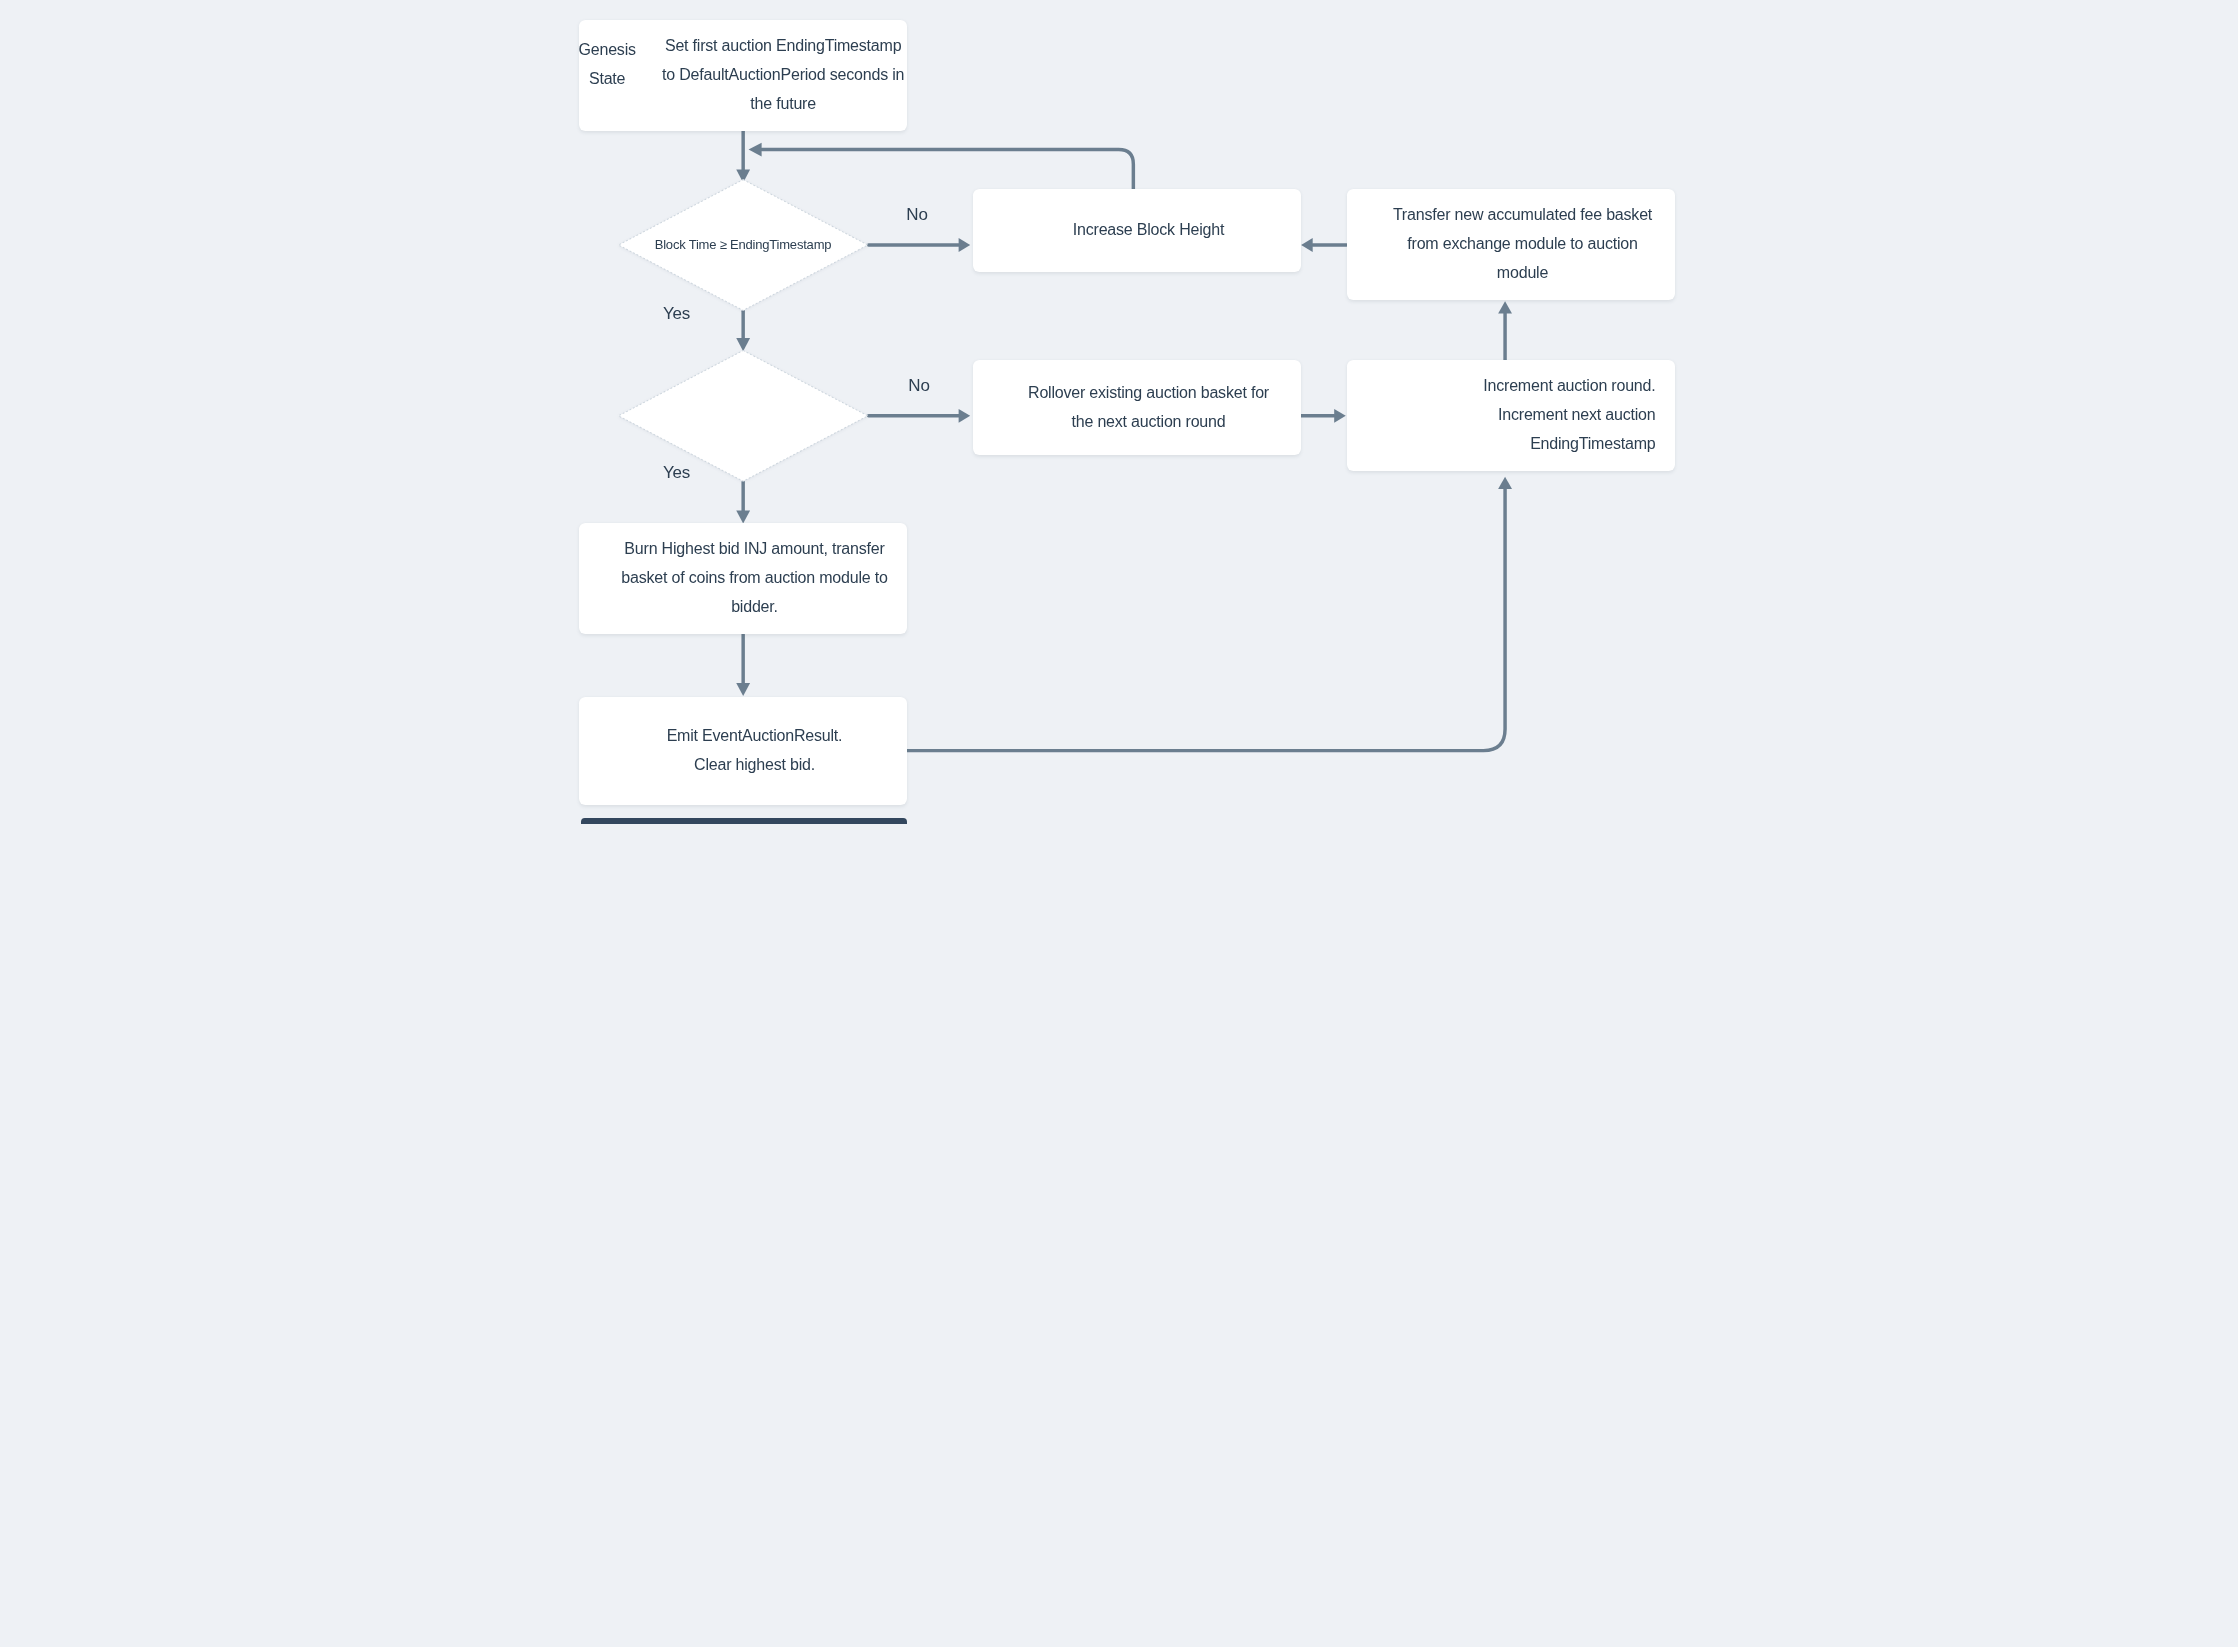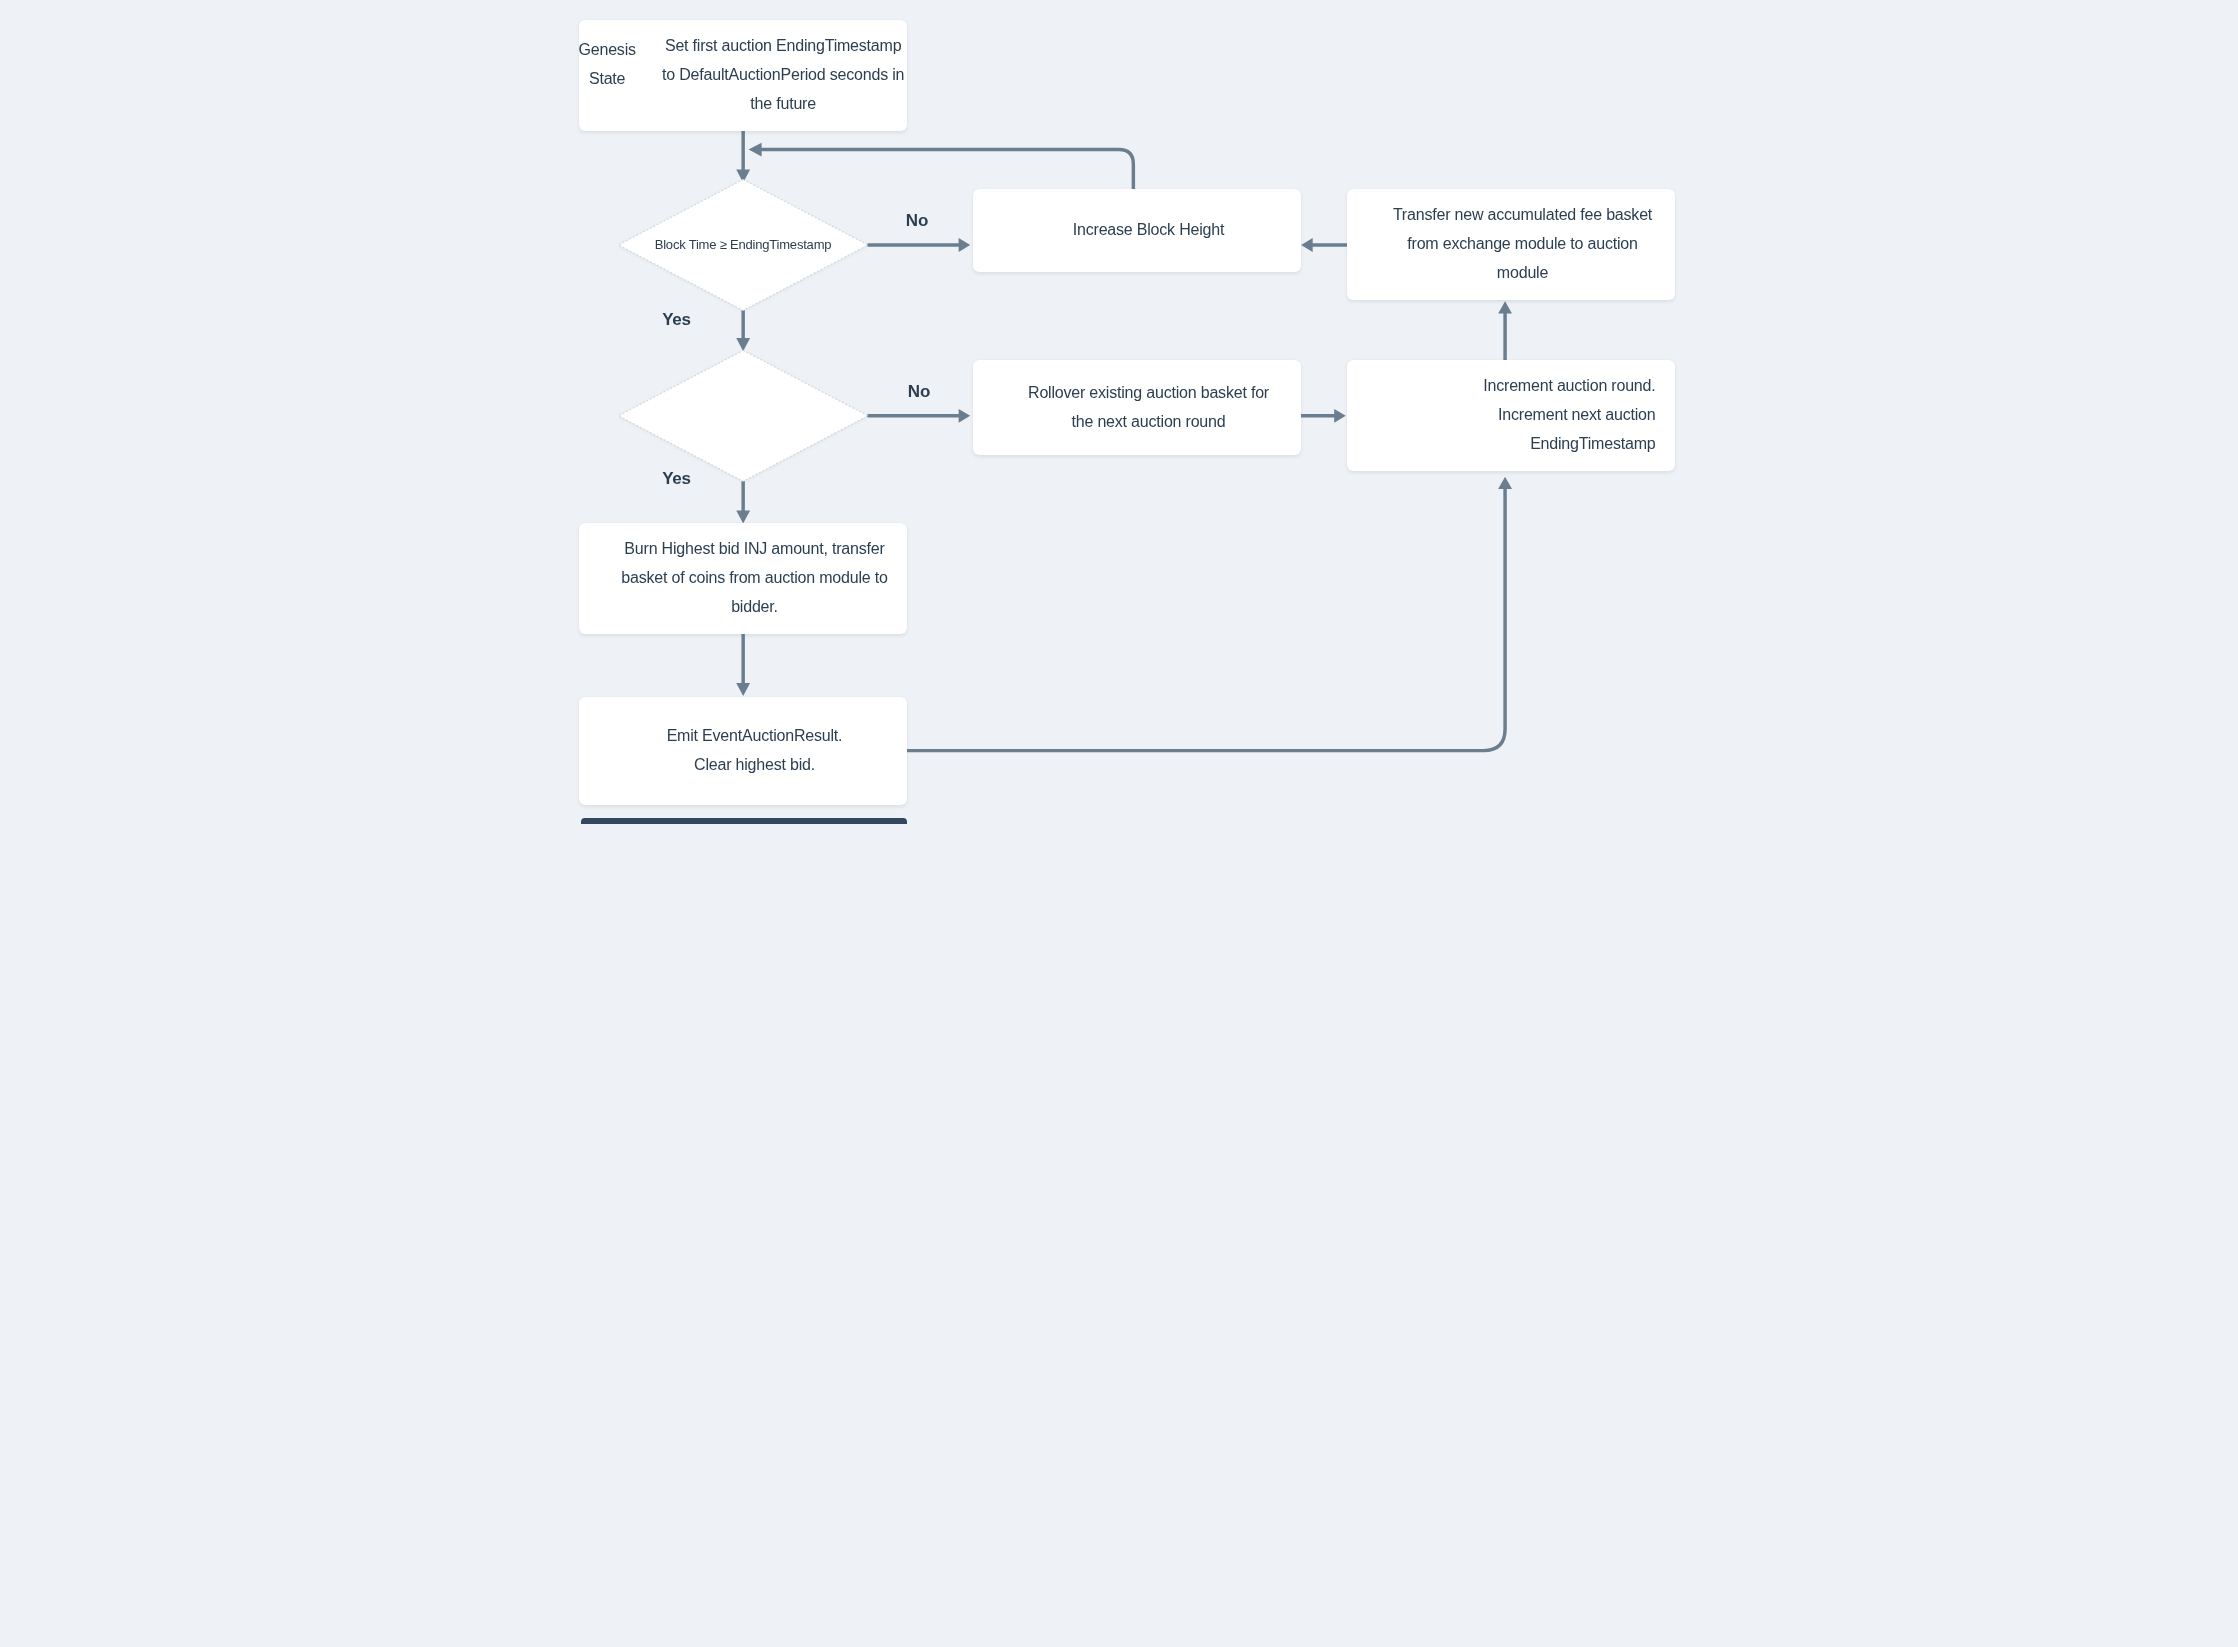--- a/index.html
+++ b/index.html
@@ -71,26 +71,26 @@
     align-items:center;
     justify-content:center;
     text-align:center;
     z-index:2;
     font-size:13px;
     letter-spacing:-0.2px;
   }
   .edge-label{
     position:absolute;
     display:flex;
-    align-items:flex-end;
+    align-items:flex-start;
     justify-content:center;
     text-align:center;
     z-index:3;
     font-size:17px;
-    font-weight:700;
+    font-weight:400;
     letter-spacing:-0.2px;
   }
   .genesis-title{margin-bottom:21.6px;}
   .cutoff-bar{
     position:absolute;
     background:var(--cutoff_bar);
     border-radius:3.8px 3.8px 0 0;
     z-index:2;
   }
 </style>

